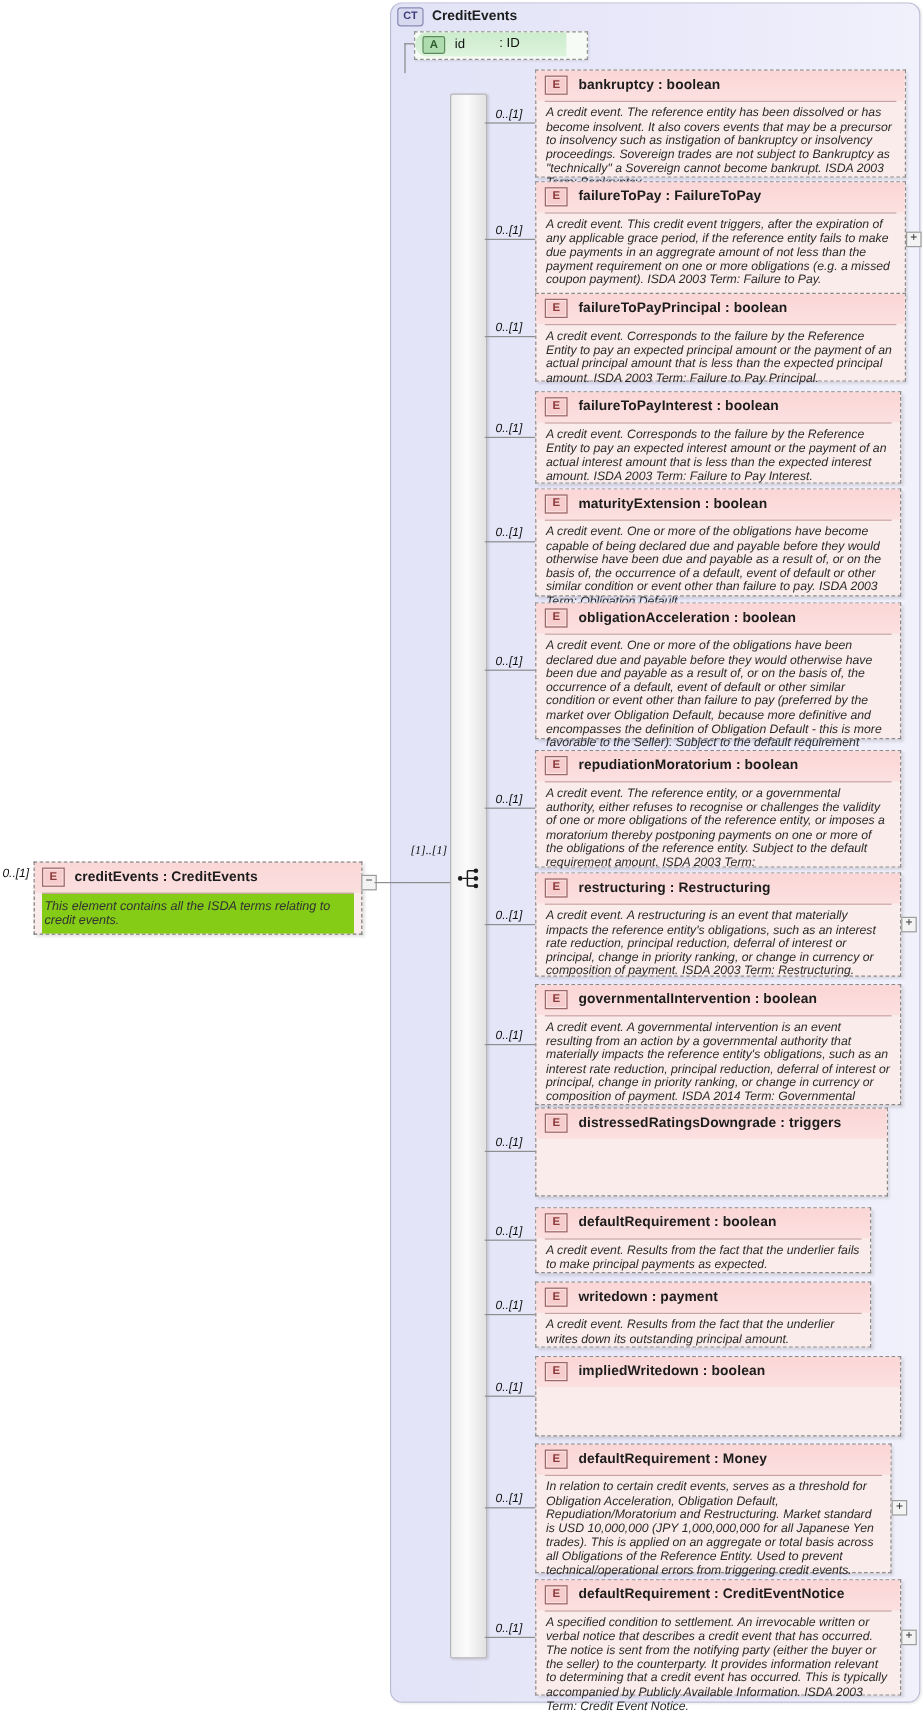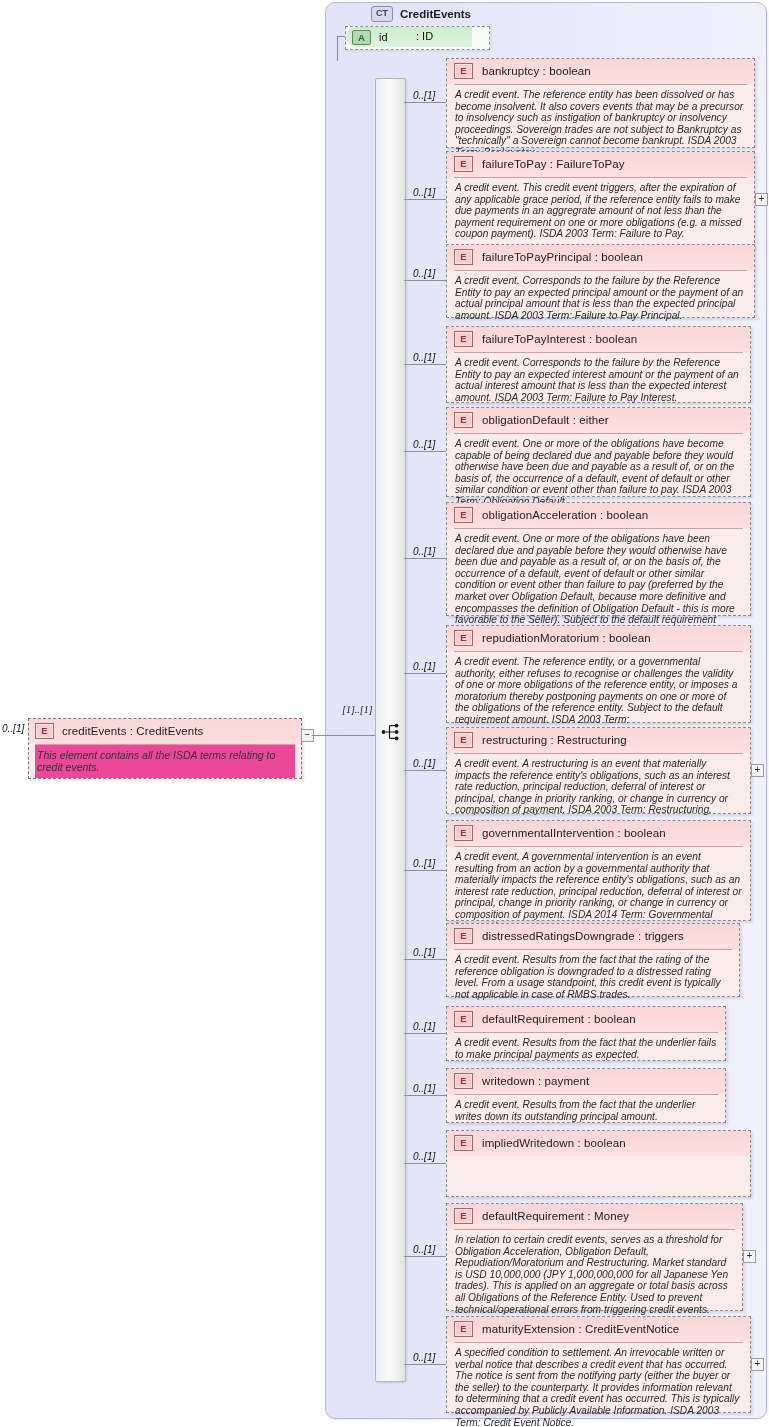--- a/index.html
+++ b/index.html
@@ -18,29 +18,29 @@
   #left-element .hdr{
     display:flex;align-items:center;gap:8px;
     padding:4px 6px 5px 6px;
     background:linear-gradient(to bottom,#fbd8d8,#fbdede);
   }
   #left-element .doc{
     border-top:1px solid #c9a3a3;
     margin:0 6px;
     padding:4px 2px 5px 2px;
     font-style:italic;font-size:10.5px;color:#333;
-    background:#ec4899;
+    background:#84cc16;
   }
   .icon-E{
     display:inline-block;width:17px;height:14px;line-height:14px;
     text-align:center;font-size:9.5px;font-weight:bold;color:#8a3a3a;
     border:1px solid #9a6a6a;background:#f6cccc;
     box-shadow:inset 0 0 0 1px #fbe3e3;
   }
-  .title-el{font-size:11.5px;font-weight:normal;color:#1c1c1c;letter-spacing:.1px;}
+  .title-el{font-size:11.5px;font-weight:bold;color:#1c1c1c;letter-spacing:.1px;}
   .card-occ{
     position:absolute;font-style:italic;font-size:10px;color:#111;
     white-space:nowrap;
   }
   #left-occ{left:2px;top:723px;}
   
   .toggle{
     position:absolute;width:11px;height:11px;border:1px solid #9c9c9c;
     background:#f3f3f3;font-size:10px;line-height:9px;text-align:center;
     color:#333;font-family:"Liberation Sans",sans-serif;
@@ -53,21 +53,21 @@
     border:1px solid #b9b9d6;border-radius:10px;
     background:linear-gradient(to right,#e3e3f7,#e9e9fa 55%,#f1f1fc);
     box-shadow:1px 1px 2px rgba(0,0,0,.08);
   }
   #ct-header{
     position:absolute;left:331px;top:6px;display:flex;align-items:center;gap:7px;
   }
   .icon-CT{
     display:inline-block;width:20px;height:14px;line-height:13px;text-align:center;
     font-size:9px;font-weight:bold;color:#3b3b7a;border:1px solid #8a8ab5;
-    border-radius:3px;background:#d8d8ef;margin-left:40px;
+    border-radius:3px;background:#d8d8ef;
   }
   .title-ct{font-size:11.5px;font-weight:bold;color:#1c1c1c;}
 
   
   #attr-row{
     position:absolute;left:345px;top:26px;width:143px;height:22px;
     border:1px dashed #8f8f8f;background:#f7fbf5;
     box-shadow:1px 1px 2px rgba(0,0,0,.09);
   }
   #attr-inner{
@@ -192,21 +192,21 @@
     <div class="child" style="top: 326px; height: 75px; width: 303px;">
       <div class="chd">
         <span class="icon-E">E</span>
         <span class="title-el">failureToPayInterest : boolean</span>
       </div>
       <div class="cdoc">A credit event. Corresponds to the failure by the Reference Entity to pay an expected interest amount or the payment of an actual interest amount that is less than the expected interest amount. ISDA 2003 Term: Failure to Pay Interest.</div>
     </div>
     <div class="child" style="top: 407px; height: 88px; width: 303px;">
       <div class="chd">
         <span class="icon-E">E</span>
-        <span class="title-el">obligationDefault : either</span>
+        <span class="title-el">maturityExtension : boolean</span>
       </div>
       <div class="cdoc">A credit event. One or more of the obligations have become capable of being declared due and payable before they would otherwise have been due and payable as a result of, or on the basis of, the occurrence of a default, event of default or other similar condition or event other than failure to pay. ISDA 2003 Term: Obligation Default.</div>
     </div>
     <div class="child" style="top: 502px; height: 112px; width: 303px;">
       <div class="chd">
         <span class="icon-E">E</span>
         <span class="title-el">obligationAcceleration : boolean</span>
       </div>
       <div class="cdoc">A credit event. One or more of the obligations have been declared due and payable before they would otherwise have been due and payable as a result of, or on the basis of, the occurrence of a default, event of default or other similar condition or event other than failure to pay (preferred by the market over Obligation Default, because more definitive and encompasses the definition of Obligation Default - this is more favorable to the Seller). Subject to the default requirement amount. ISDA 2003 Term: Obligation Acceleration.</div>
     </div>
@@ -229,21 +229,20 @@
         <span class="icon-E">E</span>
         <span class="title-el">governmentalIntervention : boolean</span>
       </div>
       <div class="cdoc">A credit event. A governmental intervention is an event resulting from an action by a governmental authority that materially impacts the reference entity's obligations, such as an interest rate reduction, principal reduction, deferral of interest or principal, change in priority ranking, or change in currency or composition of payment. ISDA 2014 Term: Governmental Intervention.</div>
     </div>
     <div class="child" style="top: 923px; height: 72px; width: 292px;">
       <div class="chd">
         <span class="icon-E">E</span>
         <span class="title-el">distressedRatingsDowngrade : triggers</span>
       </div>
-      <div class="cdoc">A credit event. Results from the fact that the rating of the reference obligation is downgraded to a distressed rating level. From a usage standpoint, this credit event is typically not applicable in case of RMBS trades.</div>
     </div>
     <div class="child" style="top: 1006px; height: 53px; width: 278px;">
       <div class="chd">
         <span class="icon-E">E</span>
         <span class="title-el">defaultRequirement : boolean</span>
       </div>
       <div class="cdoc">A credit event. Results from the fact that the underlier fails to make principal payments as expected.</div>
     </div>
     <div class="child" style="top: 1068px; height: 53px; width: 278px;">
       <div class="chd">
@@ -261,21 +260,21 @@
     <div class="child" style="top: 1203px; height: 106px; width: 295px;">
       <div class="chd">
         <span class="icon-E">E</span>
         <span class="title-el">defaultRequirement : Money</span>
       </div>
       <div class="cdoc">In relation to certain credit events, serves as a threshold for Obligation Acceleration, Obligation Default, Repudiation/Moratorium and Restructuring. Market standard is USD 10,000,000 (JPY 1,000,000,000 for all Japanese Yen trades). This is applied on an aggregate or total basis across all Obligations of the Reference Entity. Used to prevent technical/operational errors from triggering credit events. ISDA 2003 Term: Default Requirement.</div>
     </div>
     <div class="child" style="top: 1316px; height: 95px; width: 303px;">
       <div class="chd">
         <span class="icon-E">E</span>
-        <span class="title-el">maturityExtension : CreditEventNotice</span>
+        <span class="title-el">defaultRequirement : CreditEventNotice</span>
       </div>
       <div class="cdoc">A specified condition to settlement. An irrevocable written or verbal notice that describes a credit event that has occurred. The notice is sent from the notifying party (either the buyer or the seller) to the counterparty. It provides information relevant to determining that a credit event has occurred. This is typically accompanied by Publicly Available Information. ISDA 2003 Term: Credit Event Notice.</div>
     </div>
   </div>
 
 <div class="conn" style="left: 404px; top: 102px; width: 42px;"></div>
 <div class="occ" style="left: 413px; top: 90px;">0..[1]</div>
 <div class="conn" style="left: 404px; top: 199px; width: 42px;"></div>
 <div class="occ" style="left: 413px; top: 187px;">0..[1]</div>
 <div class="toggle plus" style="left: 755px; top: 193px;">+</div>

